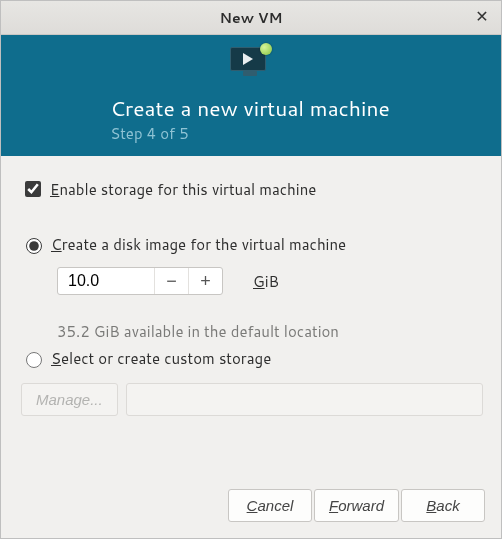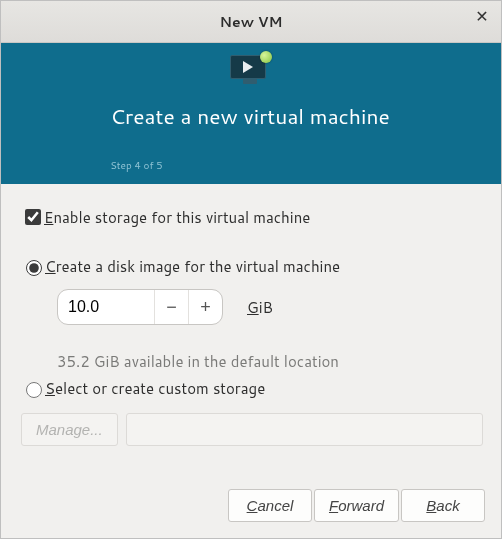--- a/index.html
+++ b/index.html
@@ -9,21 +9,21 @@
     height: 539px;
     font-family: "Cantarell", "Segoe UI", "Helvetica Neue", Arial, sans-serif;
     font-size: 15px;
     color: #2e2e2e;
     background: #f1f0ee;
     border: 1px solid #bfbfbf;
     display: flex;
     flex-direction: column;
   }
   .titlebar {
-    height: 42px;
+    height: 34px;
     background: linear-gradient(#e7e6e3, #dedcd9);
     border-bottom: 1px solid #c9c7c4;
     display: flex;
     align-items: center;
     justify-content: center;
     position: relative;
   }
   .titlebar .title {
     font-weight: 700;
     font-size: 14px;
@@ -86,49 +86,48 @@
     border-radius: 50%;
     box-shadow: 0 0 2px rgba(0,0,0,.4);
   }
   .banner-text .line1 {
     color: #ffffff;
     font-size: 21px;
     font-weight: 400;
   }
   .banner-text .line2 {
     color: #8fc3d4;
-    font-size: 10px;
-    margin-top: 27px;
+    font-size: 15px;
   }
   .content {
     padding: 16px 18px 10px 18px;
     flex: 1;
   }
   .row {
     display: flex;
     align-items: center;
-    gap: 0;
+    gap: 6px;
     padding: 6px 0;
   }
   .indent1 { margin-left: 2px; }
   .indent3 { margin-left: 38px; }
   input[type=checkbox], input[type=radio] {
     width: 16px;
     height: 16px;
     accent-color: #3b3b3b;
     cursor: pointer;
   }
   .label { color: #2e2e2e; cursor: default; }
   .spin {
     display: inline-flex;
     align-items: stretch;
     border: 1px solid #c8c6c3;
     background: #ffffff;
-    border-radius: 11px;
-    height: 36px;
+    border-radius: 3px;
+    height: 28px;
   }
   .spin input[type=text] {
     border: none;
     outline: none;
     width: 96px;
     font-size: 16px;
     padding: 0 10px;
     background: transparent;
   }
   .spin button {
@@ -208,21 +207,21 @@
   </div>
 </div>
 
 <div class="content">
 
   <div class="row indent1">
     <input type="checkbox" checked="" style="">
     <span class="label"><span class="mn">E</span><span id="enable-rest">nable storage for this virtual machine</span></span>
   </div>
 
-  <div class="row indent1" style="margin-top:16px;">
+  <div class="row indent1" style="margin-top:22px;">
     <input type="radio" name="storagemode" checked="" style="">
     <span class="label"><span class="mn">C</span><span id="create-rest">reate a disk image for the virtual machine</span></span>
   </div>
 
   <div class="row indent3">
     <span class="spin">
       <input type="text" value="10.0" style="">
       <button>−</button>
       <button>+</button>
     </span>

